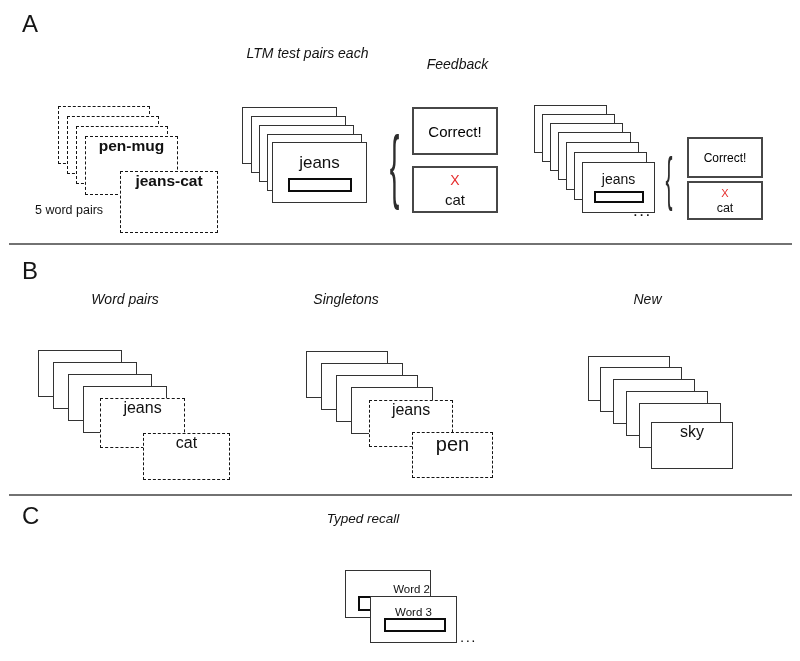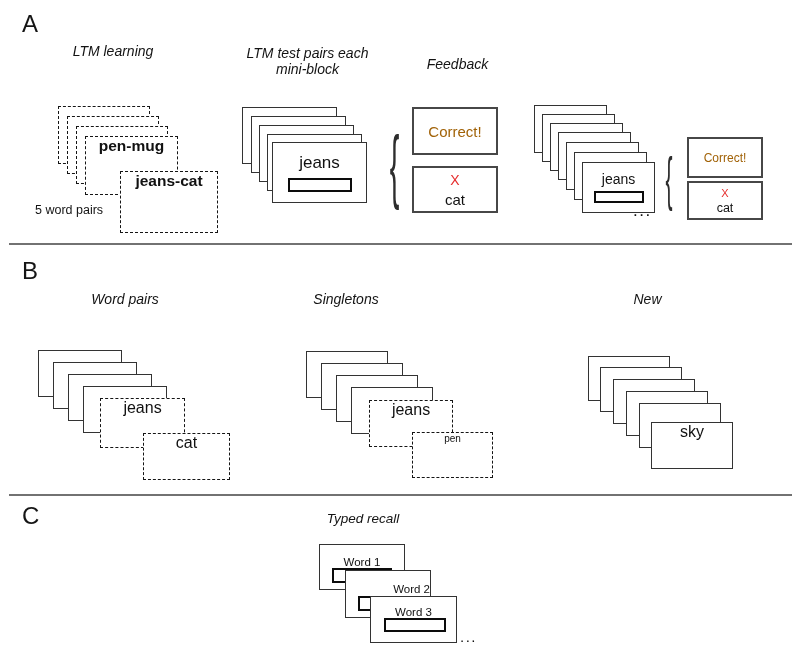--- a/index.html
+++ b/index.html
@@ -10,57 +10,55 @@
   .card{position:absolute;background:#fff;border:1.5px solid #333;box-sizing:border-box;}
   .dash{border:1.4px dashed #151515;}
   .wordcard{display:flex;align-items:flex-start;justify-content:center;font-size:15.5px;}
   .bold{font-weight:bold;}
   .cuecard{display:flex;flex-direction:column;align-items:center;}
   .cue{font-size:17px;}
   .cue-sm{font-size:14px;}
   .inbox{border:2.5px solid #0c0c0c;background:#fff;box-sizing:content-box;}
   .fbbox{position:absolute;background:#fff;border:2px solid #474747;box-sizing:border-box;
          display:flex;flex-direction:column;align-items:center;justify-content:center;text-align:center;}
-  .green{color:#a16207;}
+  .green{color:#000000;}
   .red{color:#e62e2e;}
   .brace{position:absolute;display:flex;align-items:center;justify-content:center;color:#2d2d2d;}
   .brace > span{display:block;}
   .brace-lg > span{font-size:40px;transform:scale(0.72,2.05);}
   .brace-sm > span{font-size:30px;transform:scale(0.7,1.95);}
   .divider{position:absolute;left:9px;width:783px;height:2px;background:#727272;}
   .dots{position:absolute;font-size:17px;letter-spacing:1.5px;color:#111;}
   .caption{position:absolute;font-size:12.5px;color:#131313;}
   .wlabel{font-size:11.5px;}
   .cinbox{position:absolute;border:2.5px solid #0c0c0c;background:#fff;}
 </style>
 </head>
 <body>
 
 <div class="fig">
 
   <div class="panel-letter" style="left:22px;top:10px">A</div>
 
   <div class="ttl" style="left:38px;top:43px;width:150px">
-    <div>LTM learning</div>
   </div>
 
   <div class="card dash" style="left:58px;top:106px;width:92px;height:58px"></div>
   <div class="card dash" style="left:67px;top:116px;width:92px;height:58px"></div>
   <div class="card dash" style="left:76px;top:126px;width:92px;height:58px"></div>
   <div class="card dash wordcard bold" style="left:85px;top:136px;width:93px;height:59px">
     <span>pen-mug</span>
   </div>
   <div class="card dash wordcard bold" style="left:120px;top:171px;width:98px;height:62px">
     <span>jeans-cat</span>
   </div>
   <div class="caption" style="left:35px;top:203px">5 word pairs</div>
 
   <div class="ttl" style="left:230px;top:45px;width:155px">
     <div>LTM test pairs each</div>
-    <div>mini-block</div>
   </div>
 
   <div class="card" style="left:242px;top:107px;width:95px;height:57px"></div>
   <div class="card" style="left:251px;top:116px;width:95px;height:57px"></div>
   <div class="card" style="left:259px;top:125px;width:95px;height:57px"></div>
   <div class="card" style="left:267px;top:134px;width:95px;height:57px"></div>
   <div class="card cuecard" style="left:272px;top:142px;width:95px;height:61px;padding-top:10px">
     <div class="cue">jeans</div>
     <div class="inbox" style="width:60px;height:10px;margin-top:5px"></div>
   </div>
@@ -116,43 +114,39 @@
   </div>
 
   <div class="ttl" style="left:282px;top:291px;width:128px">Singletons</div>
   <div class="card" style="left:306px;top:351px;width:82px;height:47px"></div>
   <div class="card" style="left:321px;top:363px;width:82px;height:47px"></div>
   <div class="card" style="left:336px;top:375px;width:82px;height:47px"></div>
   <div class="card" style="left:351px;top:387px;width:82px;height:47px"></div>
   <div class="card dash wordcard" style="left:369px;top:400px;width:84px;height:47px;font-size:16px">
     <span>jeans</span>
   </div>
-  <div class="card dash wordcard" style="left:412px;top:432px;width:81px;height:46px;font-size:10px">
+  <div class="card dash wordcard" style="left:412px;top:432px;width:81px;height:46px;font-size:20px">
     <span>pen</span>
   </div>
 
   <div class="ttl" style="left:590px;top:291px;width:115px">New</div>
   <div class="card" style="left:588px;top:356px;width:82px;height:45px"></div>
   <div class="card" style="left:600px;top:367px;width:82px;height:45px"></div>
   <div class="card" style="left:613px;top:379px;width:82px;height:45px"></div>
   <div class="card" style="left:626px;top:391px;width:82px;height:45px"></div>
   <div class="card" style="left:639px;top:403px;width:82px;height:45px"></div>
   <div class="card wordcard" style="left:651px;top:422px;width:82px;height:47px;font-size:16px">
     <span>sky</span>
   </div>
 
   <div class="divider" style="top:494px"></div>
 
   <div class="panel-letter" style="left:22px;top:502px">C</div>
   <div class="ttl" style="left:302px;top:511px;width:122px;font-size:13.5px">Typed recall</div>
 
-  <div class="card" style="left:319px;top:544px;width:86px;height:46px">
-    <div class="wlabel" style="text-align:center;padding-top:11px">Word 1</div>
-    <div class="cinbox" style="left:12px;top:23px;width:56px;height:11px"></div>
-  </div>
   <div class="card" style="left:345px;top:570px;width:86px;height:48px">
     <div class="wlabel" style="text-align:right;padding-top:12px">Word 2</div>
     <div class="cinbox" style="left:12px;top:25px;width:56px;height:11px"></div>
   </div>
   <div class="card" style="left:370px;top:596px;width:87px;height:47px">
     <div class="wlabel" style="text-align:center;padding-top:9px">Word 3</div>
     <div class="cinbox" style="left:13px;top:21px;width:58px;height:10px"></div>
   </div>
   <div class="dots" style="left:460px;top:628px;font-size:15px">...</div>
 

